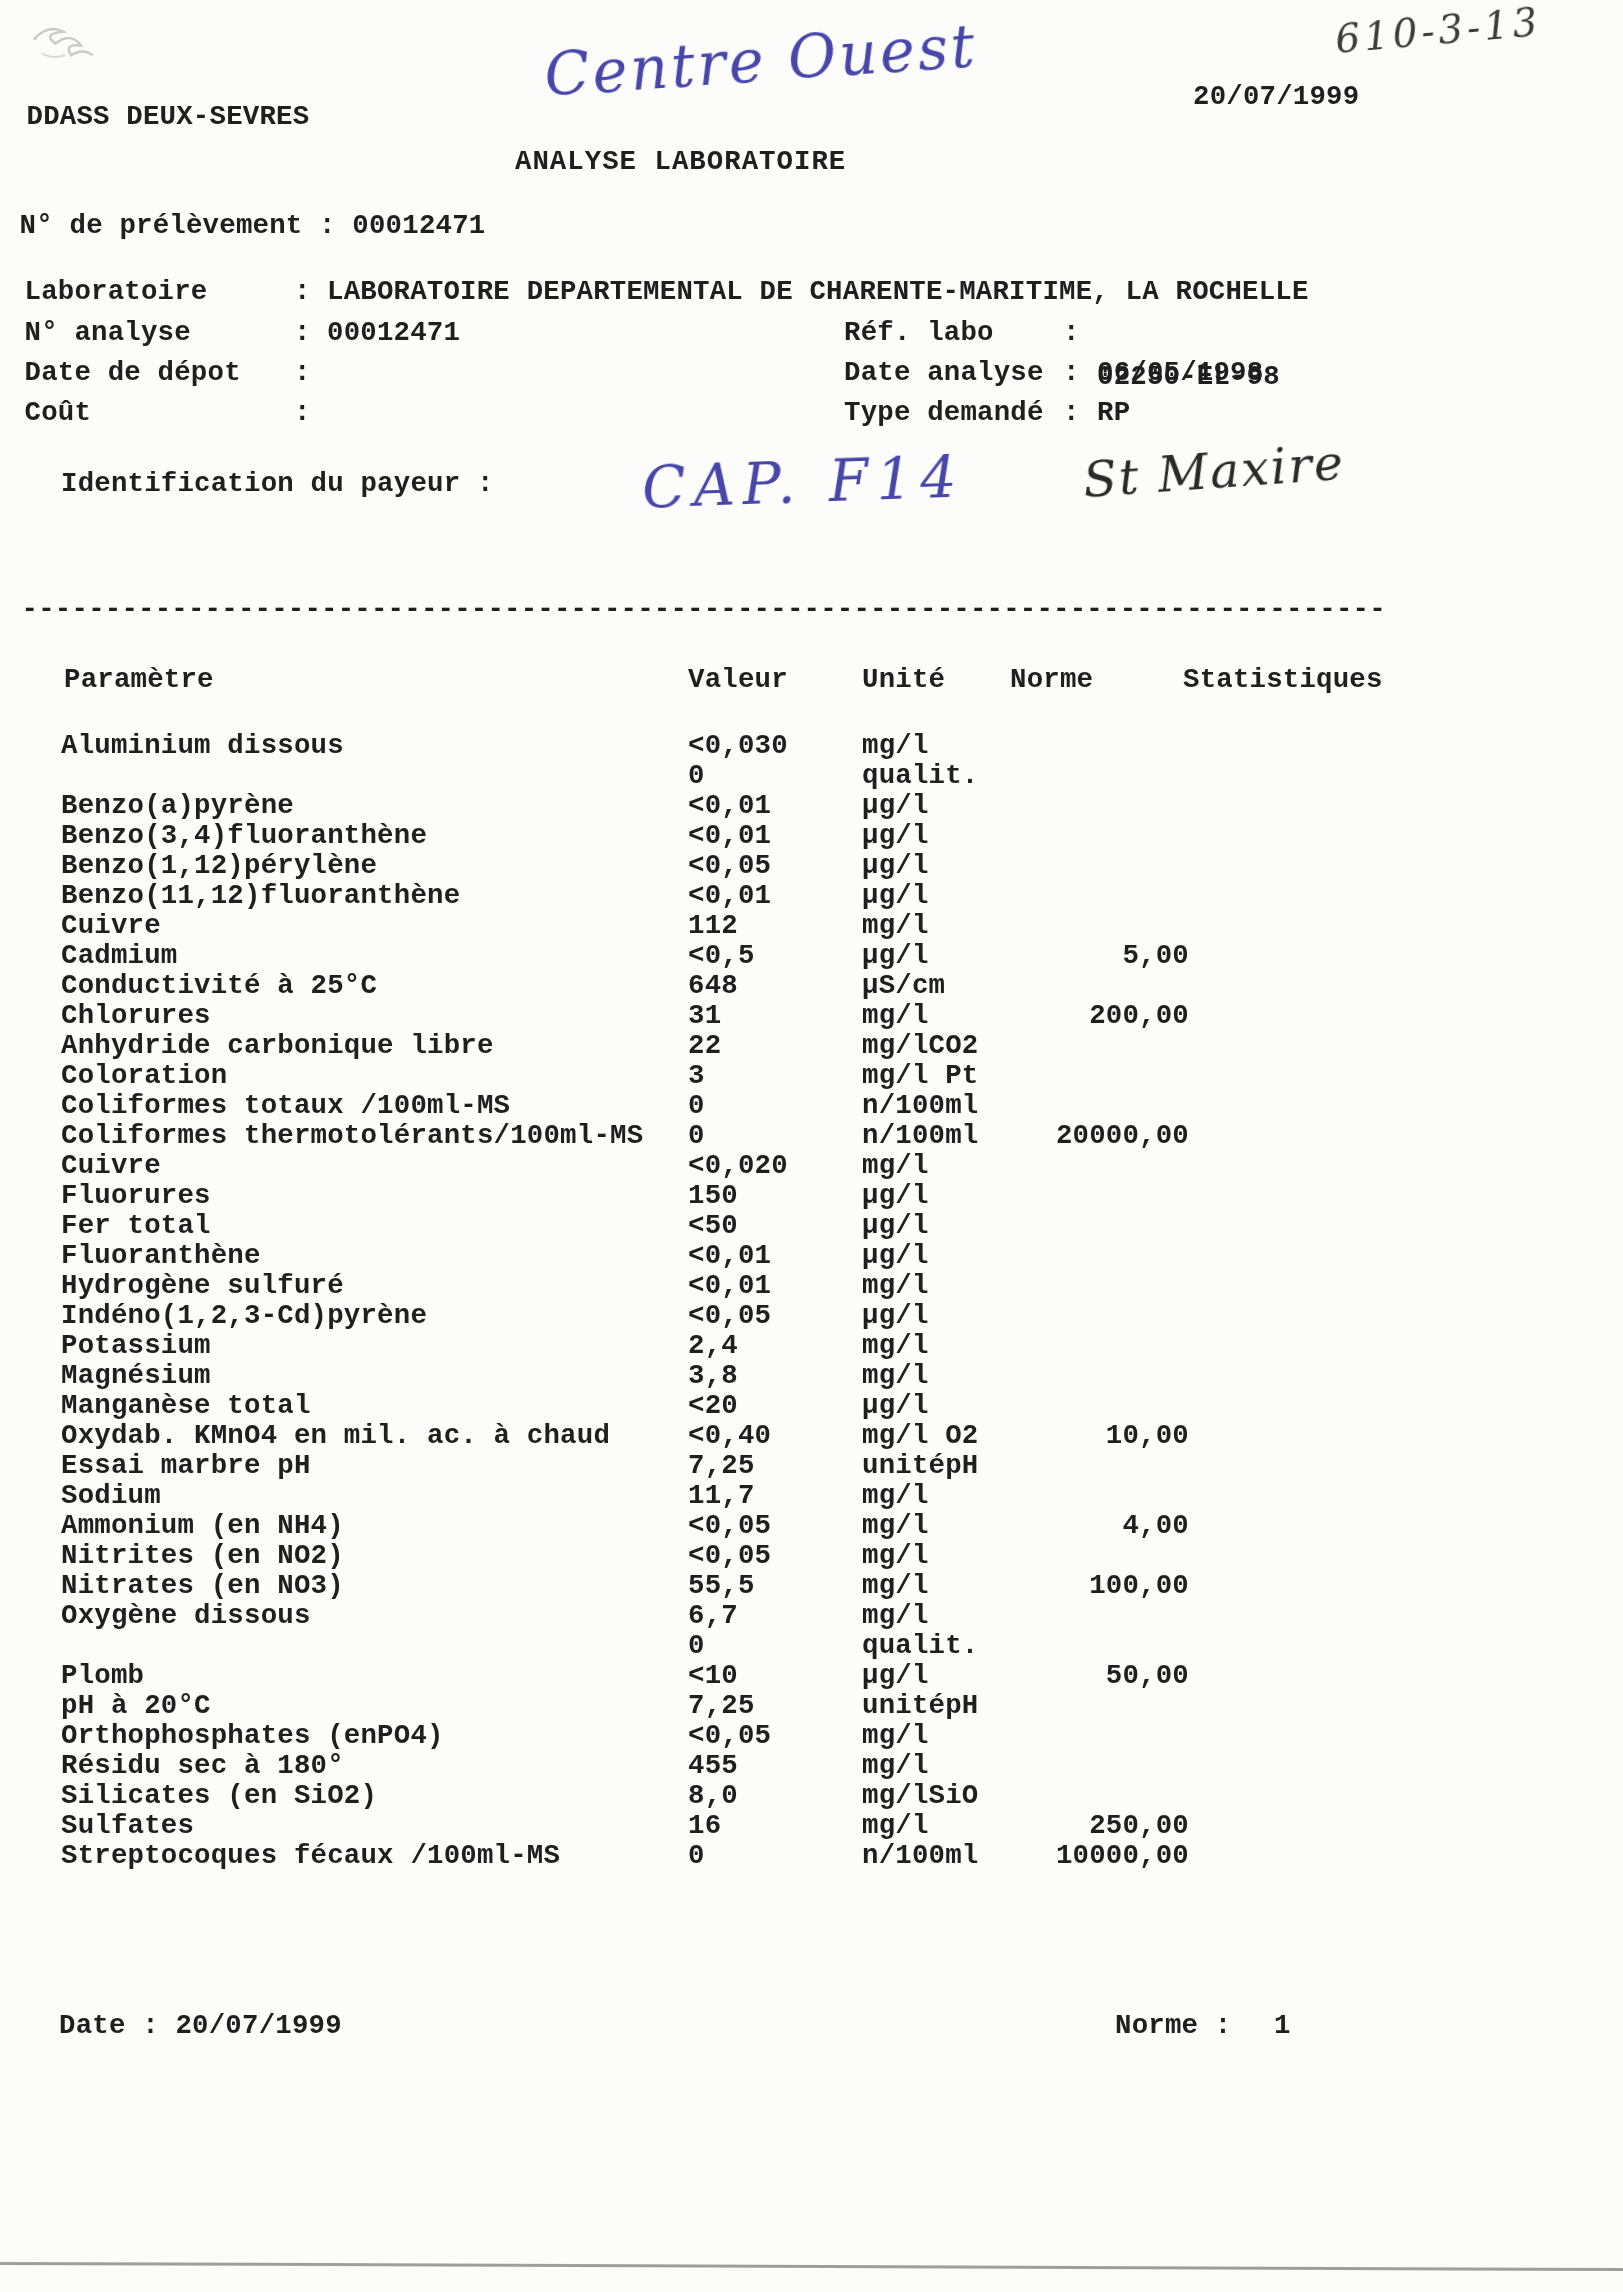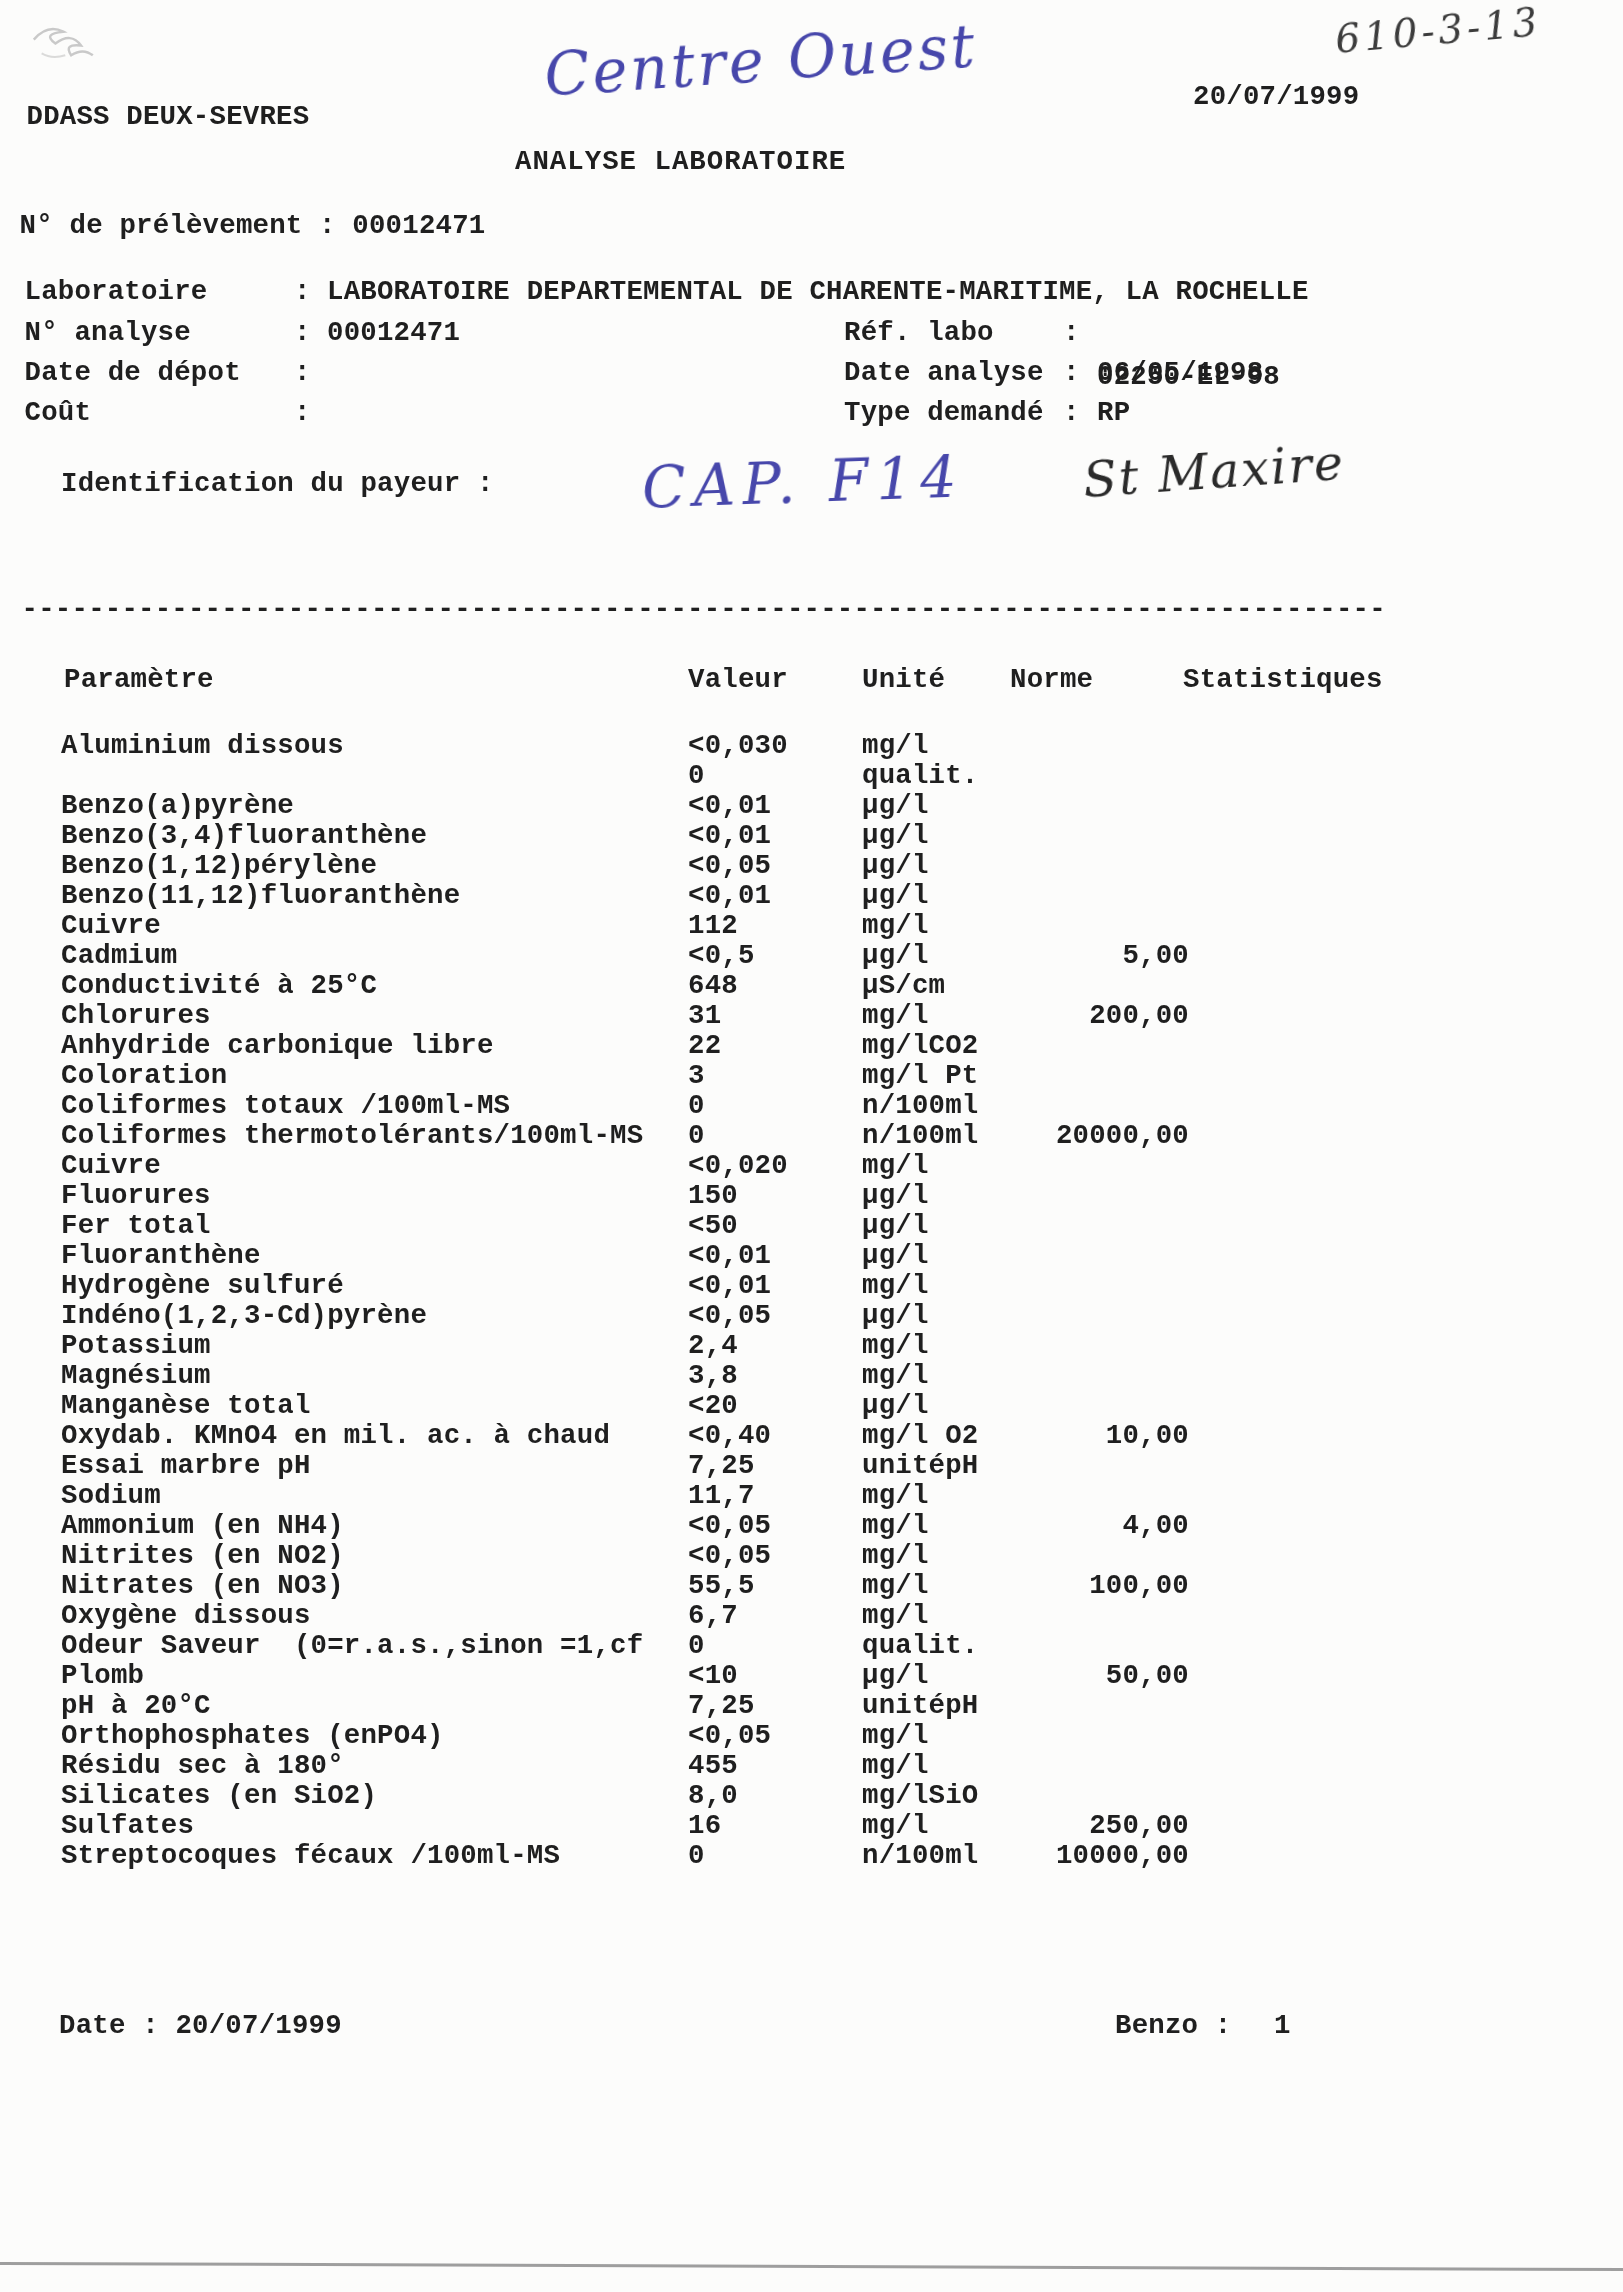--- a/index.html
+++ b/index.html
@@ -315,21 +315,20 @@
       <span class="c-stat"></span>
     </div>
       <div class="trow">
       <span class="c-param">Oxygène dissous</span>
       <span class="c-val">6,7</span>
       <span class="c-unit">mg/l</span>
       <span class="c-norme"></span>
       <span class="c-stat"></span>
     </div>
       <div class="trow">
-      <span class="c-param">Odeur Saveur  (0=r.a.s.,sinon =1,cf</span>
       <span class="c-val">0</span>
       <span class="c-unit">qualit.</span>
       <span class="c-norme"></span>
       <span class="c-stat"></span>
     </div>
       <div class="trow">
       <span class="c-param">Plomb</span>
       <span class="c-val">&lt;10</span>
       <span class="c-unit">µg/l</span>
       <span class="c-norme">50,00</span>
@@ -373,19 +372,19 @@
       <div class="trow">
       <span class="c-param">Streptocoques fécaux /100ml-MS</span>
       <span class="c-val">0</span>
       <span class="c-unit">n/100ml</span>
       <span class="c-norme">10000,00</span>
       <span class="c-stat"></span>
     </div>
     </div>
 
   <div class="mono" style="left:59px;top:2011px;">Date : 20/07/1999</div>
-  <div class="mono" style="left:1115px;top:2011px;">Benzo :</div>
+  <div class="mono" style="left:1115px;top:2011px;">Norme :</div>
   <div class="mono" style="left:1274px;top:2011px;">1</div>
 
   <div class="scanline"></div>
 
 </div>
 
 
 </body></html>

